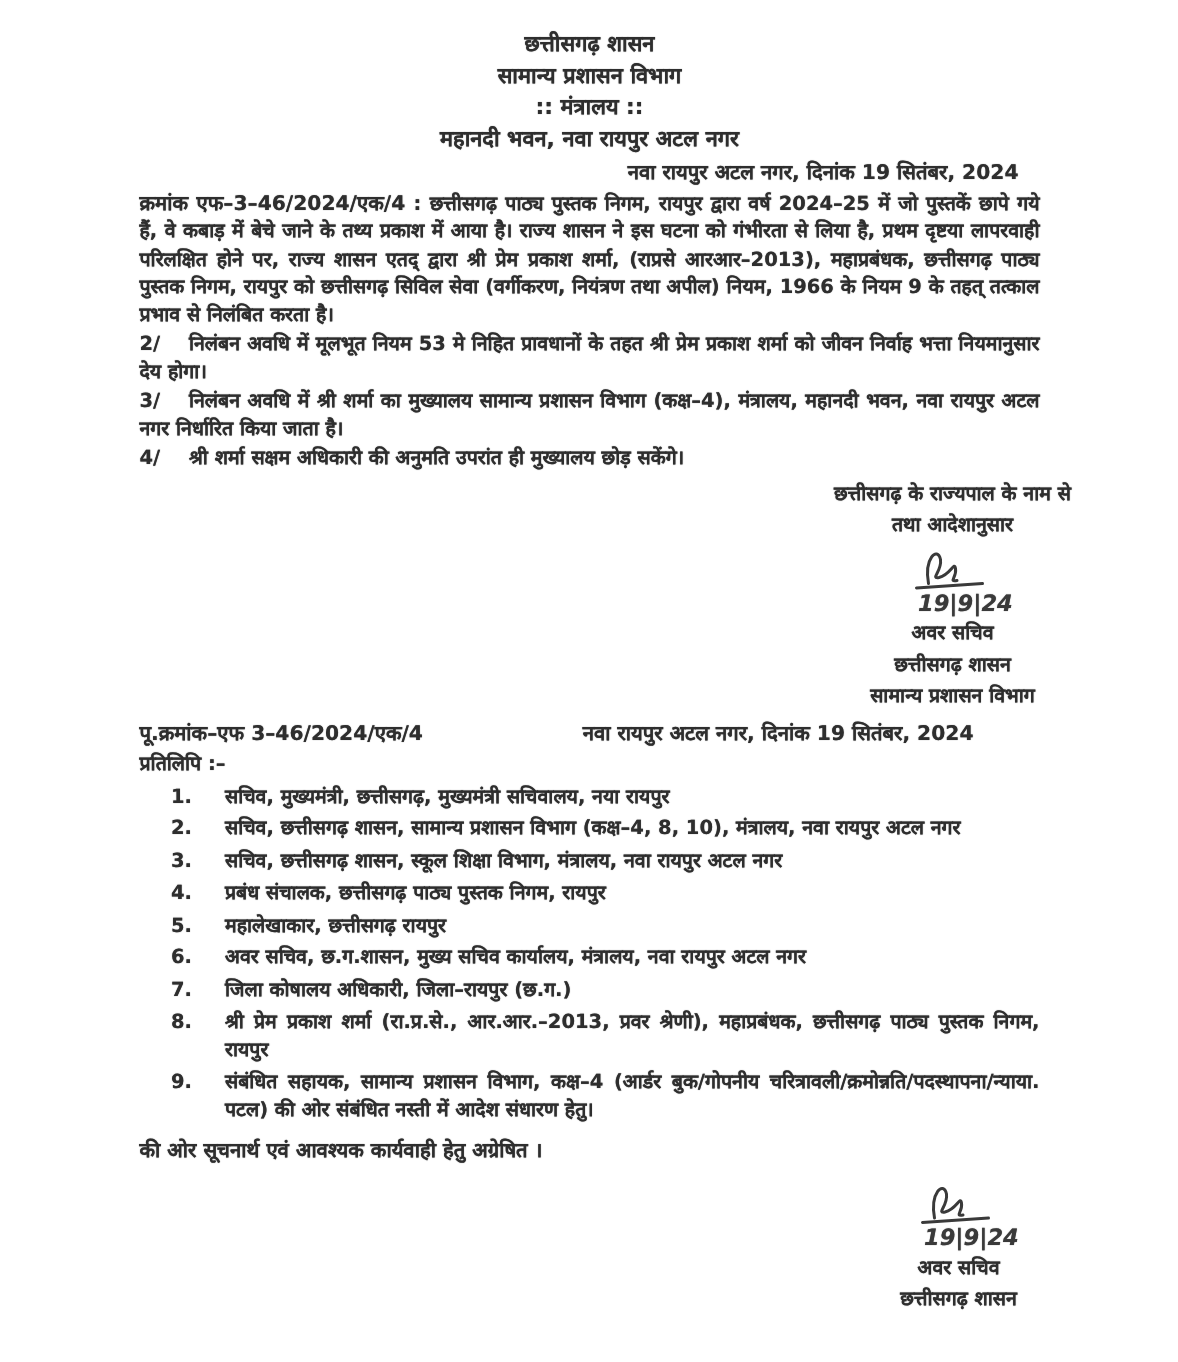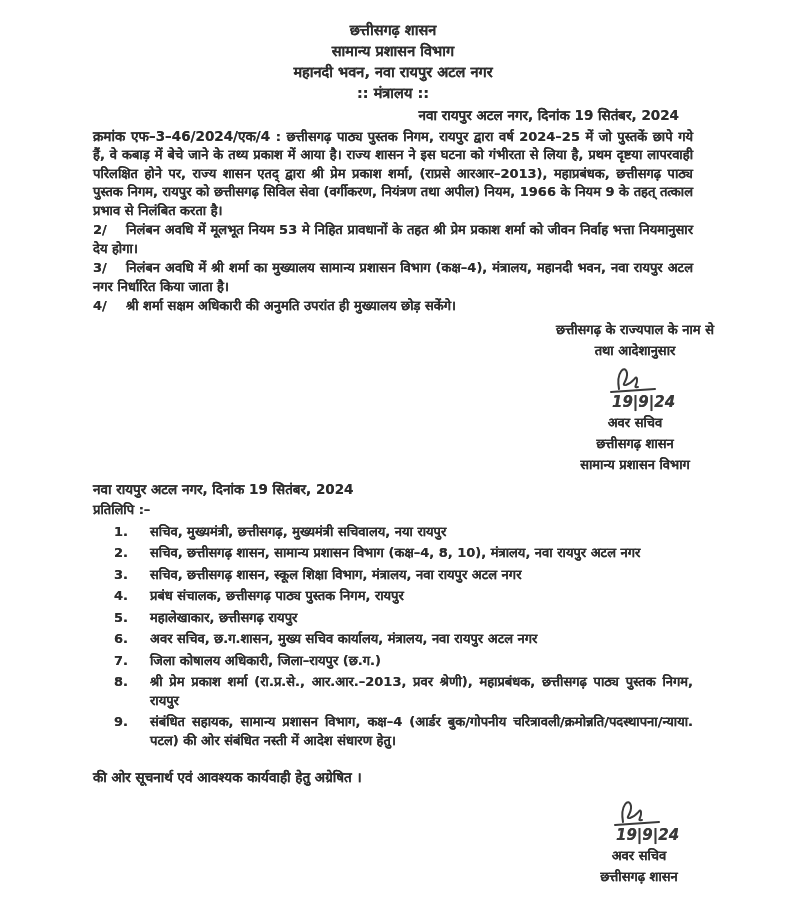--- a/index.html
+++ b/index.html
@@ -22,33 +22,33 @@
   .sig-wrap{margin:1px 0 0 0;height:50px;}
   .sig-svg{display:inline-block;}
   .sig-path{stroke:#3a3a3a;stroke-width:2;fill:none;stroke-linecap:round;stroke-linejoin:round;}
   .sig-date{font-family:"DejaVu Sans",sans-serif;font-size:15px;font-style:italic;fill:#3a3a3a;font-weight:600;}
   .endo-row{display:flex;justify-content:space-between;font-weight:700;margin-top:5px;font-size:13.5px;}
   .endo-date{padding-right:44px;}
   .copy-label{margin-top:3px;}
   .copy-row{display:flex;margin-top:3px;}
   .copy-num{flex:0 0 57px;box-sizing:border-box;padding-left:21px;}
   .copy-text{flex:1;text-align:justify;}
-  .forward{font-weight:700;margin-top:18px;font-size:13.5px;}
+  .forward{font-weight:700;margin-top:8px;font-size:13.5px;}
   .signblock2{width:252px;margin:8px 0 0 420px;text-align:center;line-height:21px;}
 </style>
 </head>
 <body>
 
 <div class="page">
 
   <div class="hdr">
     <div>छत्तीसगढ़ शासन</div>
     <div>सामान्य प्रशासन विभाग</div>
+    <div>:: मंत्रालय ::</div>
     <div>महानदी भवन, नवा रायपुर अटल नगर</div>
-    <div>:: मंत्रालय ::</div>
   </div>
 
   <div class="dateline">नवा रायपुर अटल नगर, दिनांक 19 सितंबर, 2024</div>
 
   <p class="para"><span class="ref">क्रमांक एफ–3–46/2024/एक/4</span> <span>: छत्तीसगढ़ पाठ्य पुस्तक निगम, रायपुर द्वारा वर्ष 2024–25 में जो पुस्तकें छापे गये हैं, वे कबाड़ में बेचे जाने के तथ्य प्रकाश में आया है। राज्य शासन ने इस घटना को गंभीरता से लिया है, प्रथम दृष्टया लापरवाही परिलक्षित होने पर, राज्य शासन एतद् द्वारा श्री प्रेम प्रकाश शर्मा, (राप्रसे आरआर–2013), महाप्रबंधक, छत्तीसगढ़ पाठ्य पुस्तक निगम, रायपुर को छत्तीसगढ़ सिविल सेवा (वर्गीकरण, नियंत्रण तथा अपील) नियम, 1966 के नियम 9 के तहत् तत्काल प्रभाव से निलंबित करता है।</span></p>
 
   <p class="clause"><span class="cnum">2/</span><span>निलंबन अवधि में मूलभूत नियम 53 मे निहित प्रावधानों के तहत श्री प्रेम प्रकाश शर्मा को जीवन निर्वाह भत्ता नियमानुसार देय होगा।</span></p>
   <p class="clause"><span class="cnum">3/</span><span>निलंबन अवधि में श्री शर्मा का मुख्यालय सामान्य प्रशासन विभाग (कक्ष–4), मंत्रालय, महानदी भवन, नवा रायपुर अटल नगर निर्धारित किया जाता है।</span></p>
   <p class="clause"><span class="cnum">4/</span><span>श्री शर्मा सक्षम अधिकारी की अनुमति उपरांत ही मुख्यालय छोड़ सकेंगे।</span></p>
 
@@ -61,20 +61,21 @@
         <path class="sig-path" d="M26 30 L70 27"></path>
         <text class="sig-date" x="27" y="45">19|9|24</text>
       </svg>
     </div>
     <div>अवर सचिव</div>
     <div>छत्तीसगढ़ शासन</div>
     <div>सामान्य प्रशासन विभाग</div>
   </div>
 
   <div class="endo-row">
+    <span>पू.क्रमांक–एफ 3–46/2024/एक/4</span>
     <span class="endo-date">नवा रायपुर अटल नगर, दिनांक 19 सितंबर, 2024</span>
   </div>
 
   <div class="copy-label">प्रतिलिपि :–</div>
 
   <div>
     <div class="copy-row">
         <span class="copy-num">1.</span>
         <span class="copy-text">सचिव, मुख्यमंत्री, छत्तीसगढ़, मुख्यमंत्री सचिवालय, नया रायपुर</span>
       </div>

